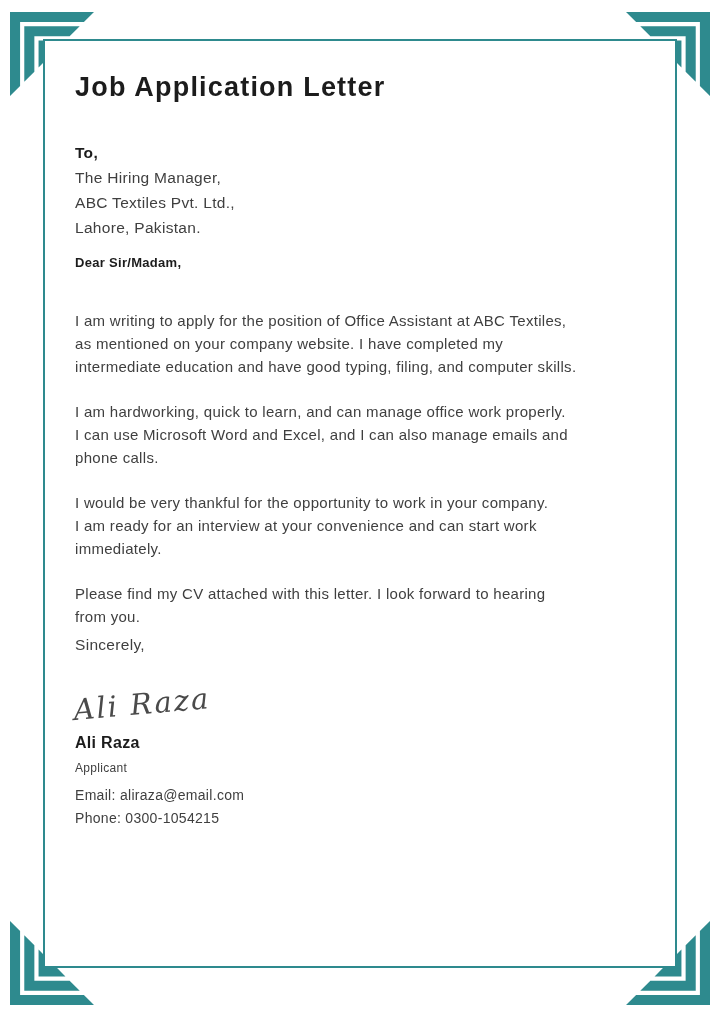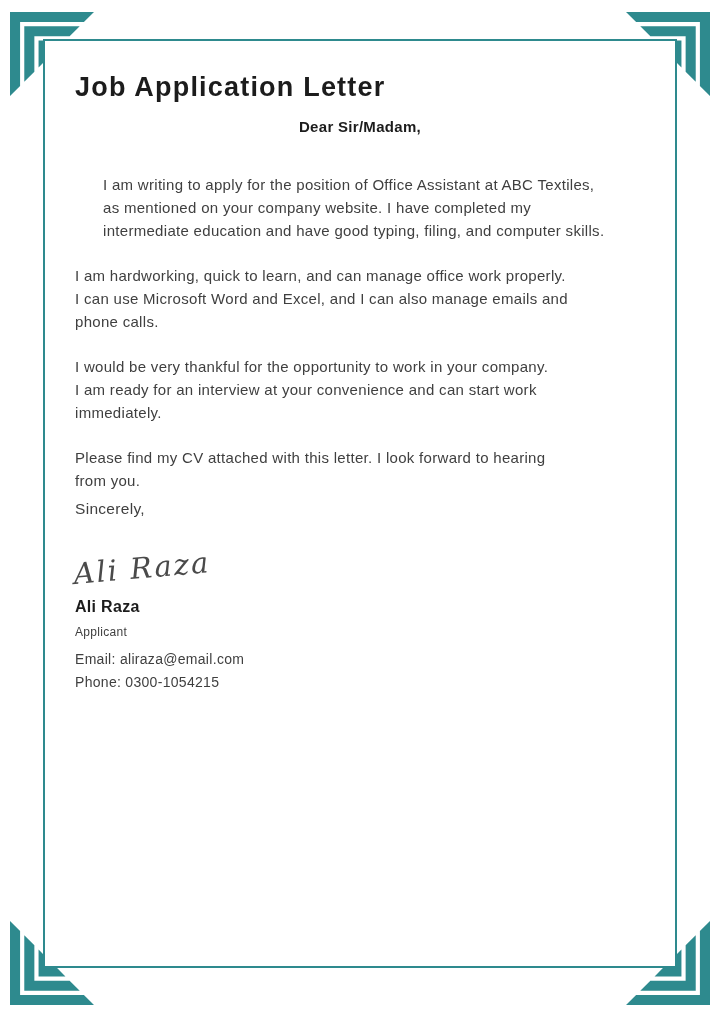--- a/index.html
+++ b/index.html
@@ -62,35 +62,34 @@
     letter-spacing: 0.3px;
     line-height: 25px;
     white-space: pre-line;
   }
   .address .to-label {
     font-weight: bold;
     color: var(--heading-color, #1c1c1c);
   }
   .greeting {
     margin-top: 13px;
-    font-size: 15px;
+    font-size: 13px;
     font-weight: bold;
     letter-spacing: 0.3px;
     color: var(--heading-color, #1c1c1c);
     line-height: 20px;
-    text-align: center;
   }
   .paragraph {
     margin-top: 22px;
     font-size: 15px;
     letter-spacing: 0.3px;
     line-height: 23px;
     white-space: pre-line;
   }
-  .paragraph.first { margin-top: 36px; margin-left: 28px; }
+  .paragraph.first { margin-top: 36px; }
   .closing {
     margin-top: 7px;
     font-size: 15.5px;
     letter-spacing: 0.3px;
     line-height: 20px;
   }
   .signature-script {
     margin-top: 38px;
     font-family: "DejaVu Serif", serif;
     font-style: italic;
@@ -158,20 +157,24 @@
     </svg>
   </div>
 
   <div class="frame"></div>
 
   <div class="content">
 
     <div class="title">Job Application Letter</div>
 
 
+    <div class="address"><span class="to-label">To,
+</span><span>The Hiring Manager,
+ABC Textiles Pvt. Ltd.,
+Lahore, Pakistan.</span></div>
 
     <div class="greeting">Dear Sir/Madam,</div>
 
     <div class="paragraph first">I am writing to apply for the position of Office Assistant at ABC Textiles,
 as mentioned on your company website. I have completed my
 intermediate education and have good typing, filing, and computer skills.</div>
     <div class="paragraph">I am hardworking, quick to learn, and can manage office work properly.
 I can use Microsoft Word and Excel, and I can also manage emails and
 phone calls.</div>
     <div class="paragraph">I would be very thankful for the opportunity to work in your company.

